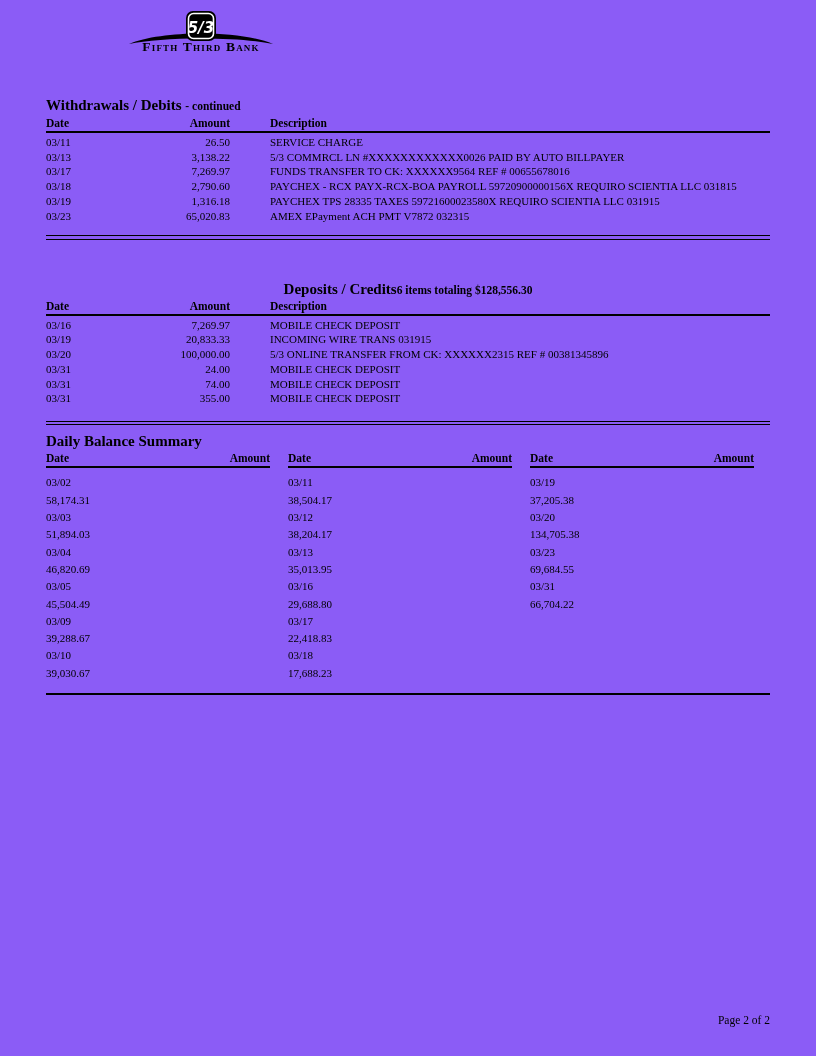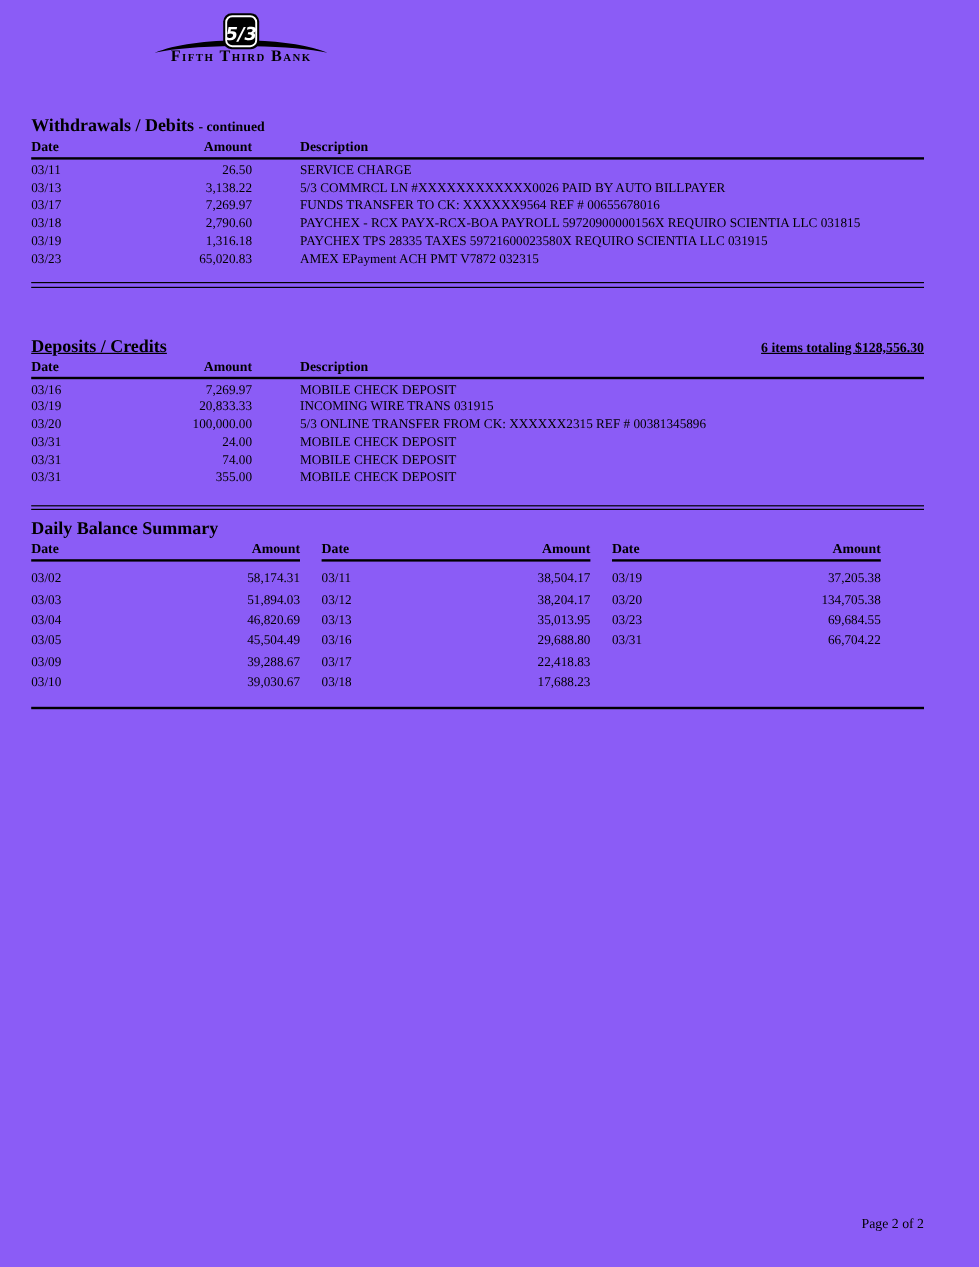--- a/index.html
+++ b/index.html
@@ -10,24 +10,24 @@
   
   .logo { position:absolute; top:10px; left:129px; width:144px; height:48px; }
   .logo .swoosh { position:absolute; left:0; top:19px; width:144px; height:16px; }
   .logo .shield { position:absolute; left:56px; top:0; }
   .logo .wordmark {
     position:absolute; top:29px; left:0; width:144px; text-align:center;
     font-variant:small-caps; font-weight:bold; font-size:13.5px;
     letter-spacing:1.2px; white-space:nowrap; line-height:15px;
   }
   
-  .content { padding:97px 46px 0 26px; }
+  .content { padding:97px 46px 0 46px; }
   .sec-title { font-size:15px; font-weight:bold; line-height:16px; }
   .sec-title .sub { font-size:11.5px; }
-  .sec-head { display:flex; justify-content:space-between; align-items:baseline;text-decoration:underline; }
+  .sec-head { display:flex; justify-content:center; align-items:baseline; }
   .summary-right { font-size:11.5px; font-weight:bold;margin-top:39px; }
   .row { display:flex; }
   .thead { margin-top:3px; font-weight:bold; font-size:11.5px; line-height:13px;
            border-bottom:2px solid #000; padding-bottom:1px; }
   .tbody { padding-top:2px; }
   .tbody .row { font-size:11px; line-height:14.7px; }
   .c-date { width:100px; }
   .c-amt  { width:84px; text-align:right; }
   .c-desc { padding-left:40px; flex:1; white-space:nowrap; overflow:hidden; }
   .dbl-rule { border-top:1.5px solid #000; border-bottom:1.5px solid #000; height:2.5px; }
@@ -36,21 +36,21 @@
   .heavy-rule { border-top:2px solid #000; margin-top:11px; }
   .mt-dep { margin-top:5px; }
   .mt-dbs { margin-top:8px; }
   
   .dbs-groups { display:flex; column-gap:18px; margin-top:3px; }
   .dbs-group { width:224px; }
   .dbs-head { display:flex; justify-content:space-between; font-weight:bold;
               font-size:11.5px; line-height:13px; border-bottom:2px solid #000;
               padding-bottom:1px; }
   .dbs-rows { padding-top:6px; }
-  .dbs-rows .row { justify-content:space-between; font-size:11px; line-height:17.3px; }
+  .dbs-rows .row { justify-content:space-between; font-size:11px; line-height:17.3px;flex-direction:column; }
   
   .footer { position:absolute; top:1014px; right:46px; font-size:11.5px; font-weight:normal; }
 </style>
 </head>
 <body>
 
 <div class="page">
 
   <div class="logo">
     <svg class="swoosh" viewBox="0 0 144 16" aria-hidden="true">

